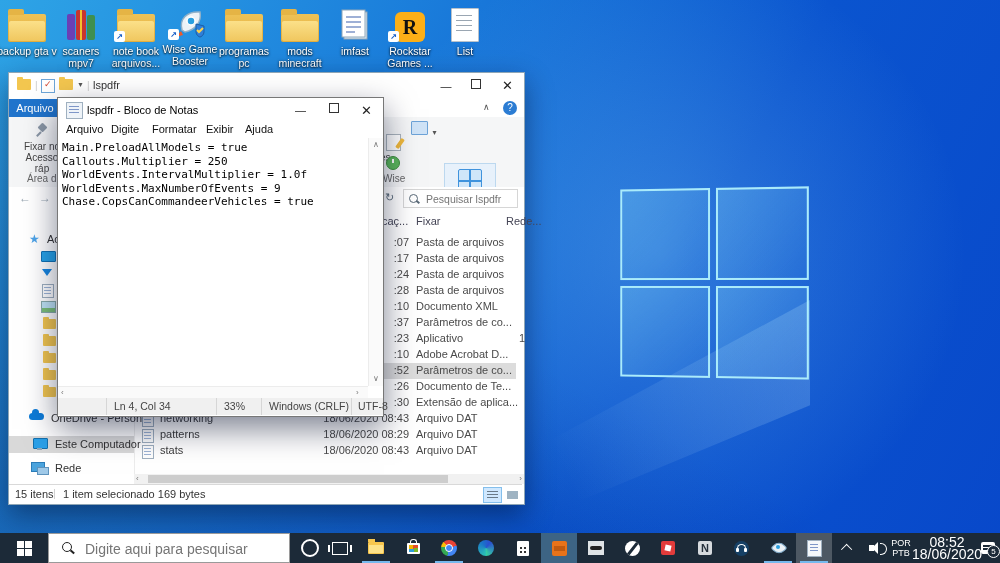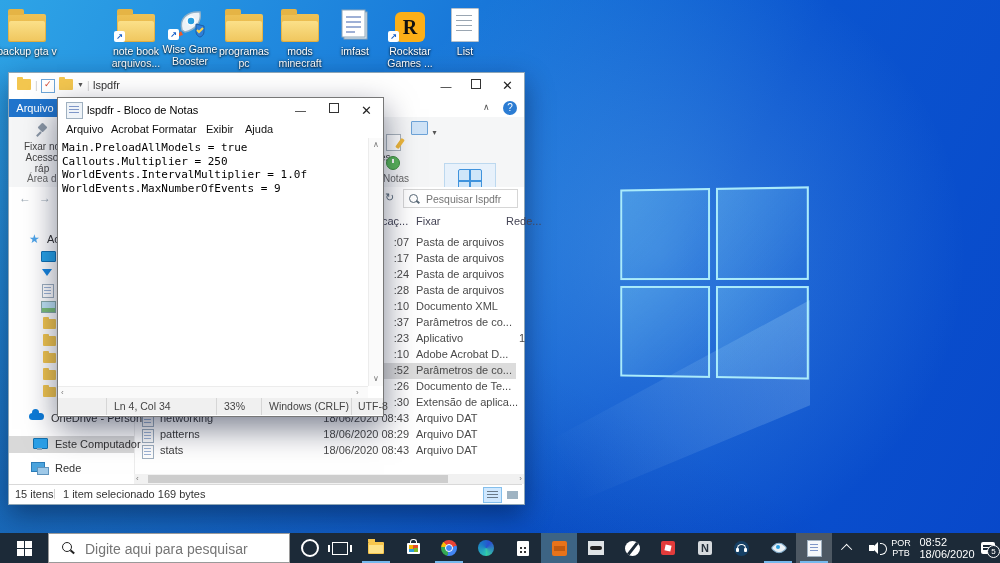--- a/index.html
+++ b/index.html
@@ -192,21 +192,21 @@
   .tb-headset::after{content:"";position:absolute;left:2px;top:7px;width:3px;height:4px;background:#fff;border-radius:1px;
     box-shadow:8px 0 0 #fff;}
   .tb-rocket{width:14px;height:14px;position:relative;}
   .tb-rocket::before{content:"";position:absolute;left:2px;top:1px;width:10px;height:10px;background:#e9f1f7;border:1px solid #7fa9c8;
     border-radius:8px 2px 8px 2px;transform:rotate(45deg);}
   .tb-rocket::after{content:"";position:absolute;left:5px;top:4px;width:4px;height:4px;background:#2a9fe0;border-radius:50%;}
   .tb-notepad{width:13px;height:15px;background:#f4f7fa;border:1px solid #9fb0c0;position:relative;}
   .tb-notepad::after{content:"";position:absolute;left:2px;top:3px;width:8px;height:8px;
     background:repeating-linear-gradient(#7e96c8 0 1px,transparent 1px 3px);}
   .tray-txt{color:#fff;font-size:9px;line-height:10px;text-align:center;}
-  .clock{color:#fff;font-size:11px;line-height:12px;text-align:left;}
+  .clock{color:#fff;font-size:14px;line-height:12px;text-align:center;}
   .chev-up{width:7px;height:7px;border-left:1.5px solid #fff;border-top:1.5px solid #fff;transform:rotate(45deg) translateY(2px);}
   .spk{width:5px;height:6px;background:#fff;position:relative;}
   .spk::before{content:"";position:absolute;left:3px;top:-3px;border:6px solid transparent;border-right:6px solid #fff;border-left:none;}
   .spk::after{content:"";position:absolute;left:11px;top:-2px;width:6px;height:10px;border:1.5px solid #fff;border-left:none;
     border-radius:0 7px 7px 0;}
   .notif{width:14px;height:12px;background:#fff;border-radius:2px;position:relative;}
   .notif::before{content:"";position:absolute;left:2px;top:3px;width:10px;height:1.5px;background:#1c2a38;box-shadow:0 3px 0 #1c2a38;}
   .badge{position:absolute;right:-5px;bottom:-4px;width:11px;height:11px;border-radius:50%;background:#1c2a38;border:1px solid #fff;
     color:#fff;font-size:8px;line-height:11px;text-align:center;}
 </style>
@@ -221,20 +221,31 @@
     <div class="pane bl"></div>
     <div class="pane br"></div>
   </div>
 
   <div class="dicon abs" style="left:-3px;top:6px">
     <div class="art">
         <div class="folder"></div>
       </div>
     <div class="lbl">backup gta v</div>
   </div>
+  <div class="dicon abs" style="left:51px;top:6px">
+    <div class="art">
+      <svg width="32" height="34" viewBox="0 0 32 34">
+        <rect x="2" y="6" width="8" height="26" rx="2" fill="#6a3fb5"></rect>
+        <rect x="11" y="2" width="10" height="30" rx="2" fill="#c8362f"></rect>
+        <rect x="15" y="2" width="2" height="30" fill="#f2c12e"></rect>
+        <rect x="22" y="7" width="8" height="25" rx="2" fill="#3f8f4f"></rect>
+      </svg>
+    </div>
+    <div class="lbl">scaners mpv7</div>
+  </div>
   <div class="dicon abs" style="left:106px;top:6px">
     <div class="art">
         <div class="folder"></div>
       <div class="shortcut">↗</div>
       </div>
     <div class="lbl">note book arquivos...</div>
   </div>
   <div class="dicon abs" style="left:160px;top:4px">
     <div class="art">
       <svg width="36" height="36" viewBox="0 0 36 36">
@@ -313,21 +324,21 @@
         <div class="rb-lbl">Fixar no</div>
         <div class="rb-lbl">Acesso ráp</div>
       </div>
       <div class="abs grp-lbl" style="left:18px;top:56px;width:160px;white-space:nowrap">Área de Transferência</div>
       <div class="abs" style="left:402px;top:4px"><span class="folderblue-ic"></span> <span class="caret">▾</span></div>
       <div class="abs" style="left:322px;top:30px;width:82px;white-space:nowrap;overflow:hidden">
         <span class="rb-lbl">Propriedades</span>
       </div>
       <div class="abs" style="left:377px;top:17px"><span class="pencil-ic"></span></div>
       <div class="abs" style="left:377px;top:39px"><span class="clock-ic"></span></div>
-      <div class="abs grp-lbl" style="left:374px;top:56px">Notas</div>
+      <div class="abs grp-lbl" style="left:374px;top:56px">Wise</div>
       <div class="abs" id="btn-selecionar">
         <span class="grid-ic"></span>
         <div class="rb-lbl">Selecionar</div>
         <span class="caret">▾</span>
       </div>
     </div>
     <div class="abs" id="ex-addr">
       <span class="abs nav-ar" style="left:10px;top:4px">←</span>
       <span class="abs nav-ar" style="left:30px;top:4px">→</span>
       <span class="abs" id="refresh-btn">↻</span>
@@ -506,30 +517,31 @@
   <div class="window" id="notepad">
     <div class="abs" id="np-title">
       <span class="np-ic abs" style="left:8px;top:4px"></span>
       <span class="t">lspdfr - Bloco de Notas</span>
       <span class="cap-btn" style="left:226px;width:33px;line-height:25px">—</span>
       <span class="cap-btn" style="left:259px;width:33px;line-height:23px"><span class="glyph-box"></span></span>
       <span class="cap-btn" style="left:292px;width:33px;line-height:25px;font-size:13px">✕</span>
     </div>
     <div class="abs" id="np-menu">
       <span style="left:8px">Arquivo</span>
-      <span style="left:53px">Acrobat</span>
+      <span style="left:53px">Digite</span>
       <span style="left:94px">Formatar</span>
       <span style="left:148px">Exibir</span>
       <span style="left:187px">Ajuda</span>
     </div>
     <div class="abs" id="np-content">
       <div class="np-line" style="top:3px">Main.PreloadAllModels = true</div>
       <div class="np-line" style="top:16.5px">Callouts.Multiplier = 250</div>
       <div class="np-line" style="top:30px">WorldEvents.IntervalMultiplier = 1.0f</div>
       <div class="np-line" style="top:43.5px">WorldEvents.MaxNumberOfEvents = 9</div>
+      <div class="np-line" style="top:57px">Chase.CopsCanCommandeerVehicles = true</div>
     </div>
     <div class="abs" id="np-vscroll">
       <span class="scr-ar" style="left:4px;top:2px">∧</span>
       <span class="scr-ar" style="left:4px;top:236px">∨</span>
     </div>
     <div class="abs" id="np-hscroll">
       <span class="scr-ar" style="left:3px;top:1px">‹</span>
       <span class="scr-ar" style="left:298px;top:1px">›</span>
     </div>
     <div class="abs" id="np-status">

